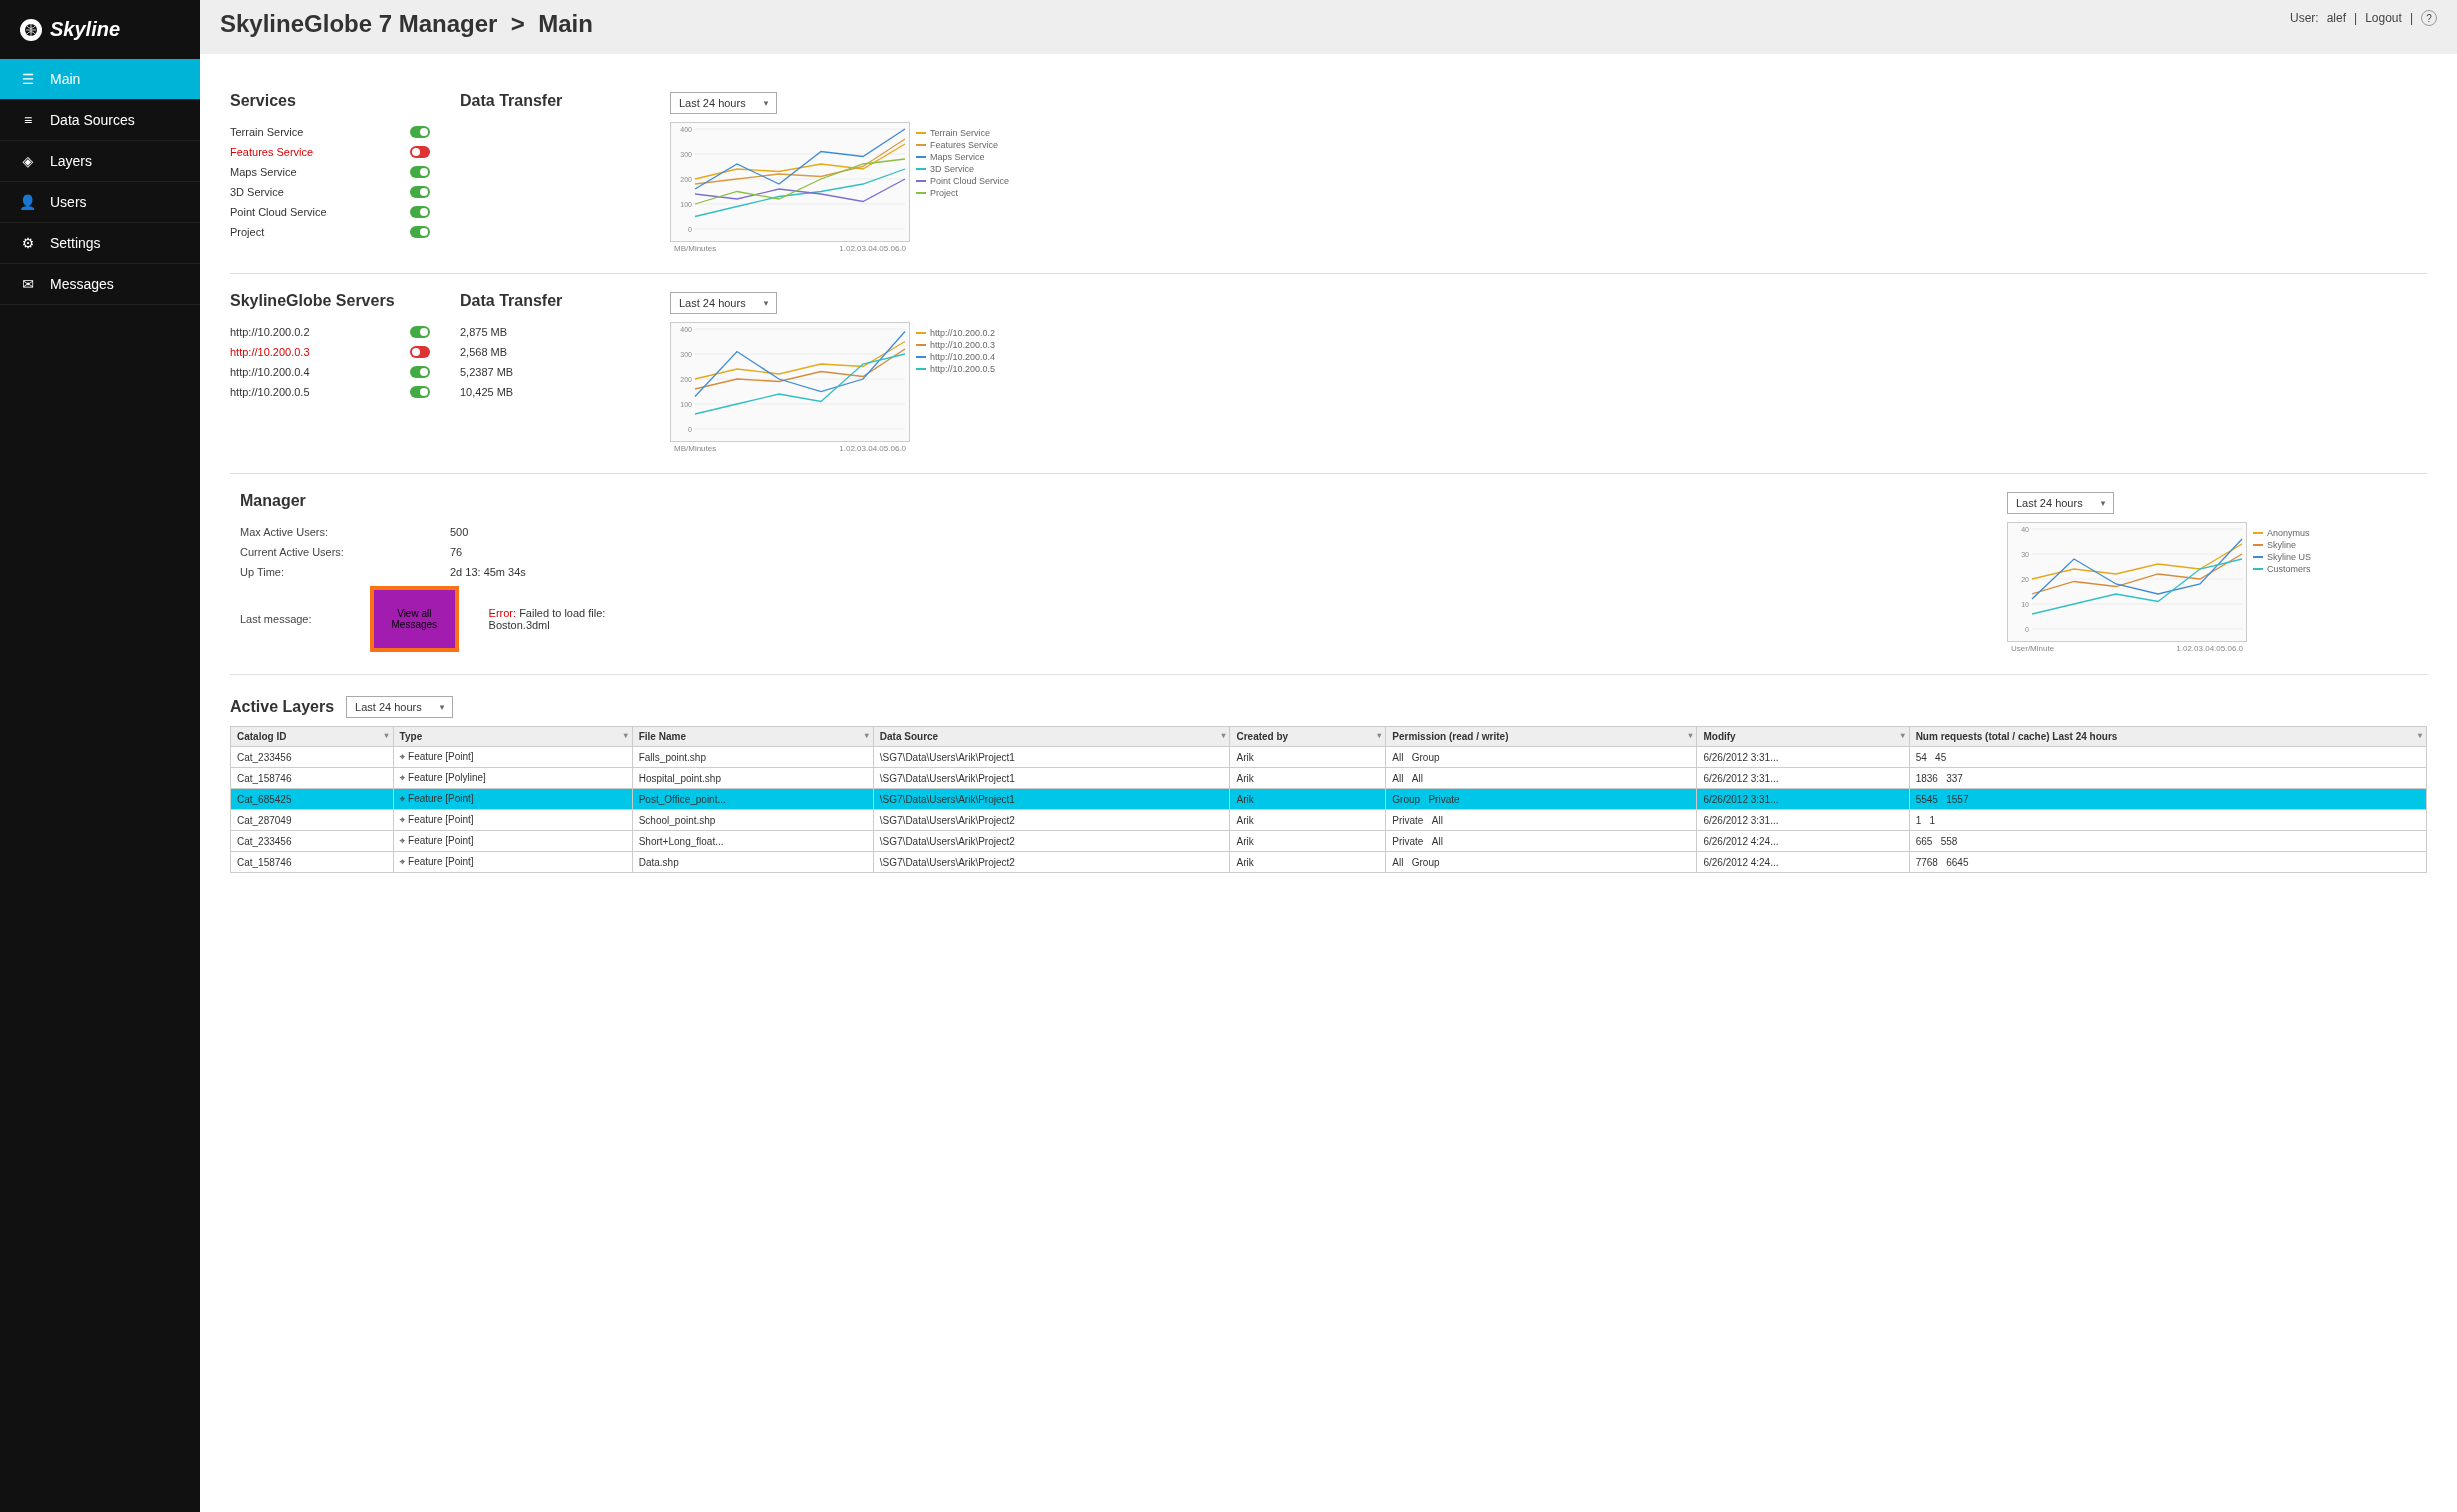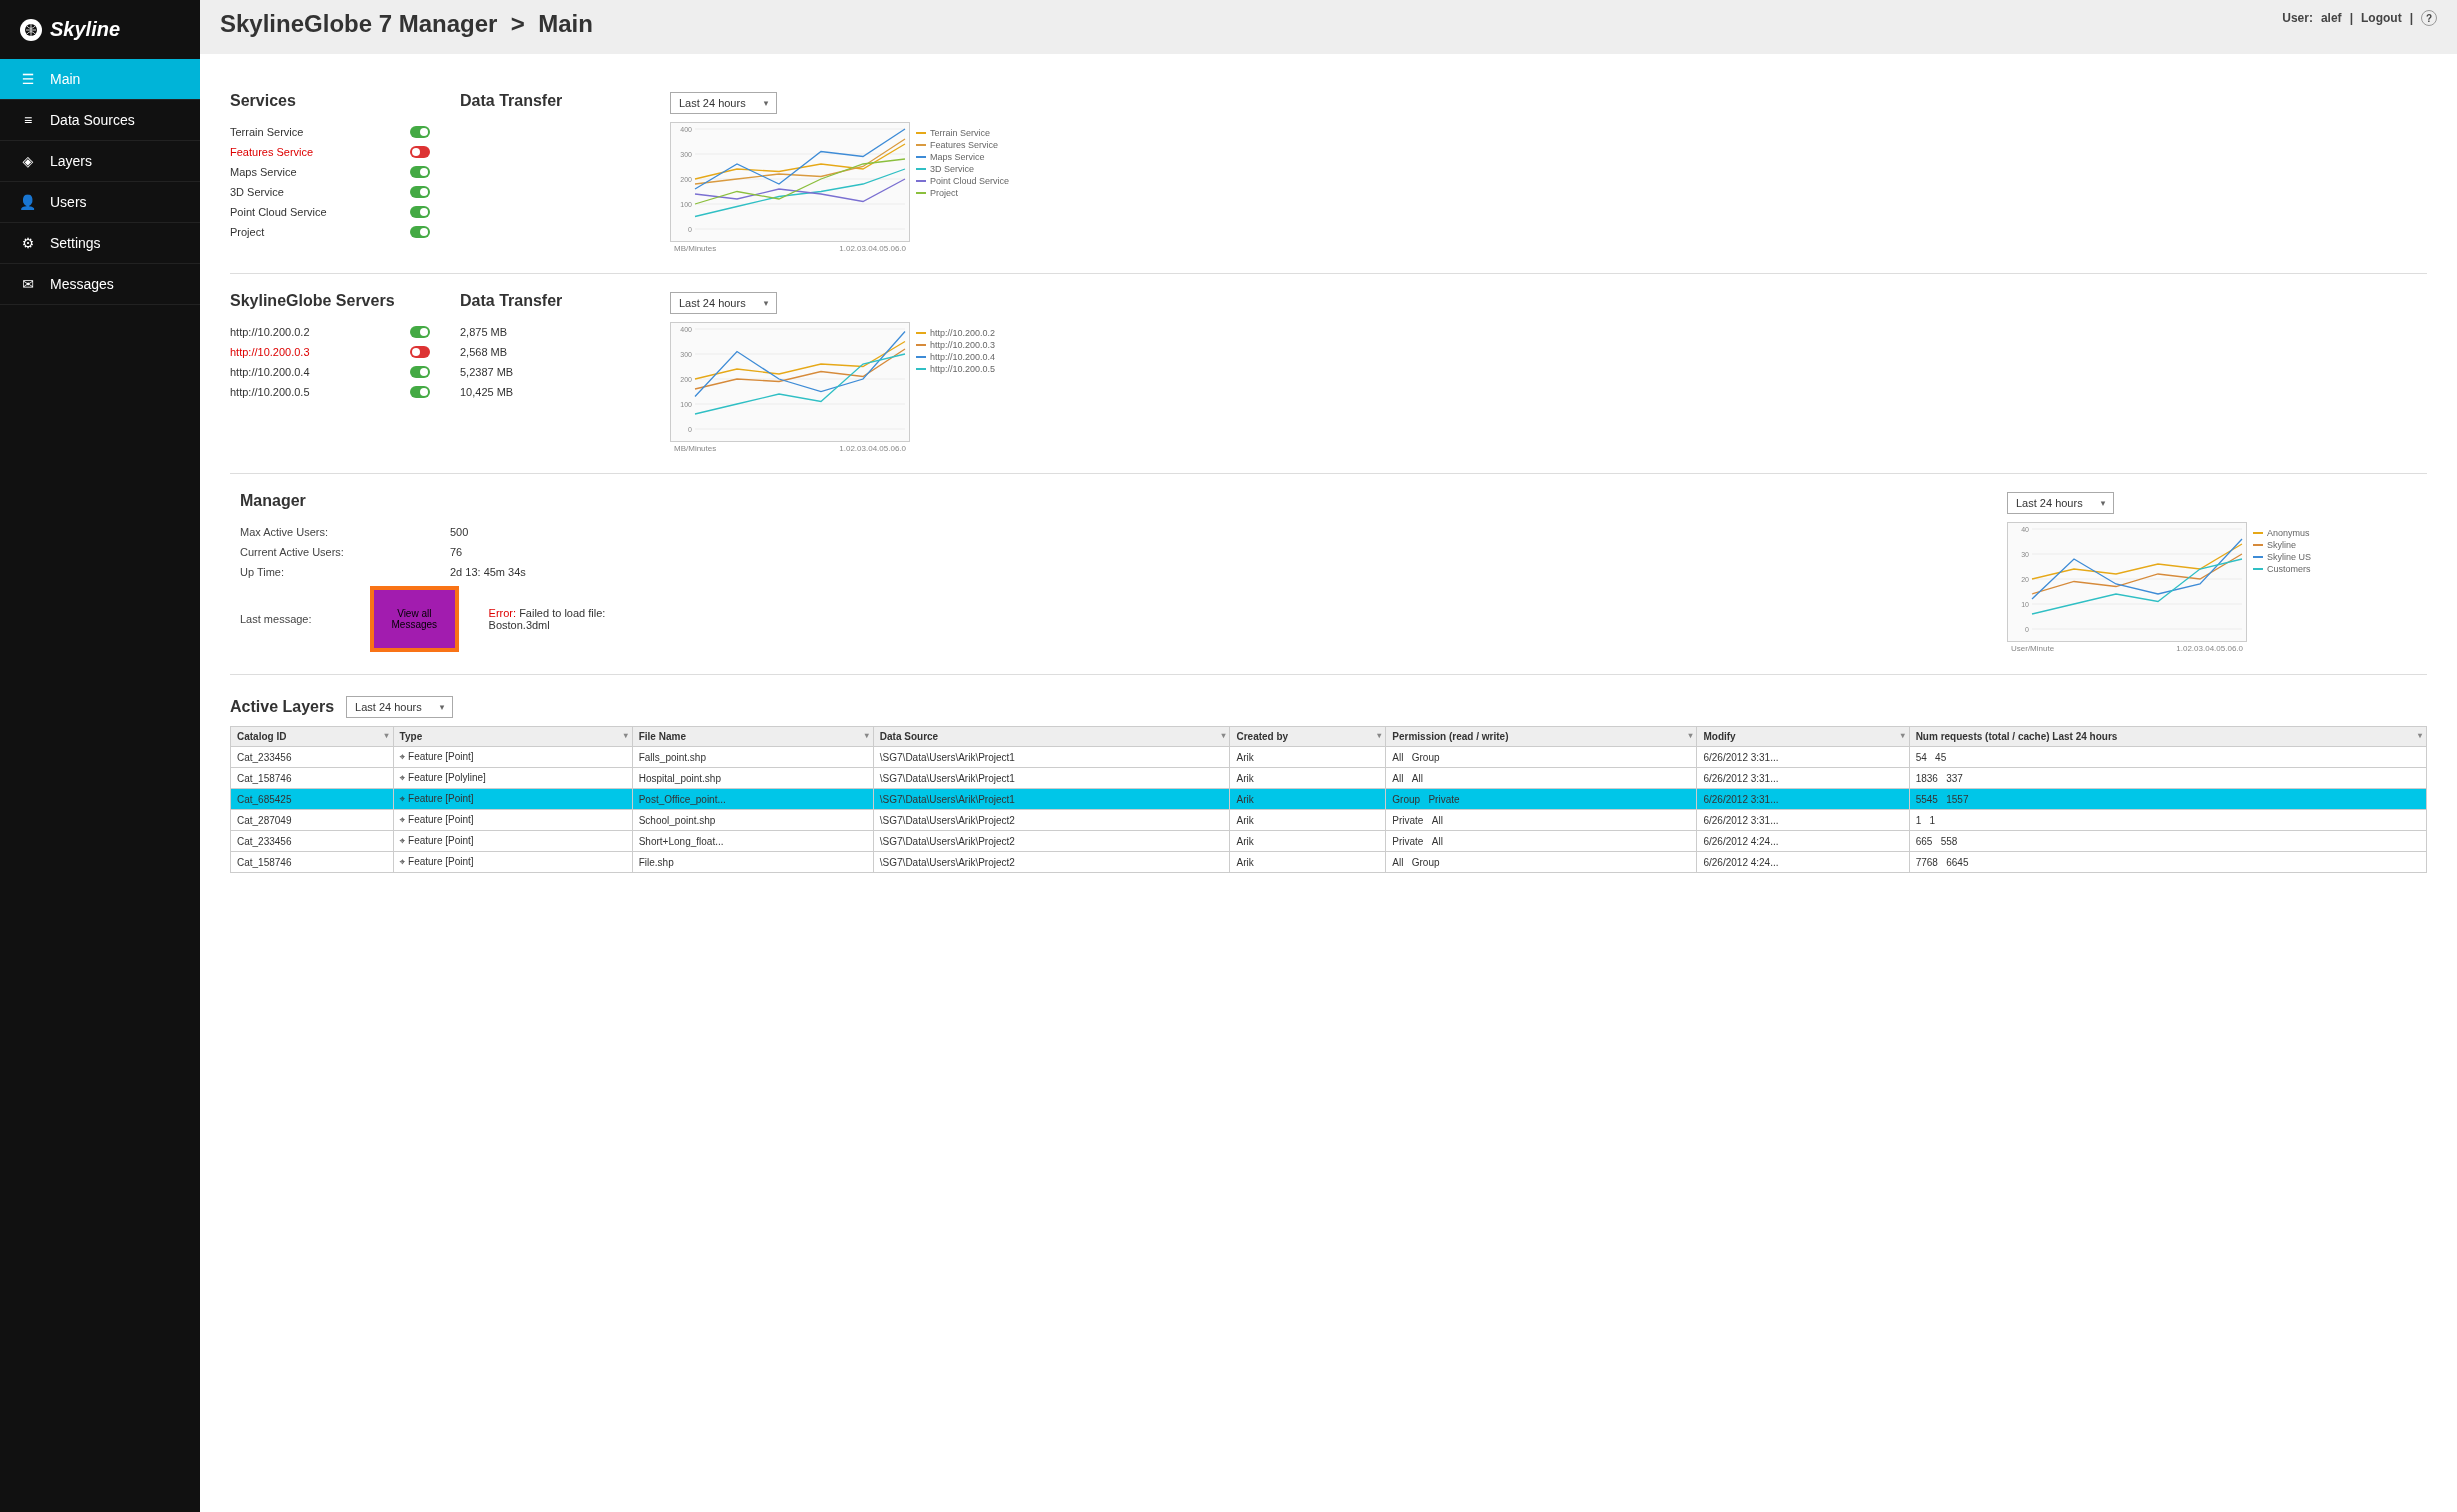--- a/index.html
+++ b/index.html
@@ -13,21 +13,21 @@
   .logo-text { font-size: 20px; font-weight: bold; font-style: italic; }
   .nav { list-style: none; }
   .nav li { display: flex; align-items: center; gap: 14px; padding: 12px 20px; border-bottom: 1px solid #222; cursor: pointer; font-size: 14px; }
   .nav li.active { background: #00b4d8; }
   .nav .ico { width: 16px; display: inline-flex; justify-content: center; color: #fff; }
 
   
   .main { flex: 1; display: flex; flex-direction: column; }
   .header { background: #eee; padding: 10px 20px 16px 20px; display:flex; justify-content: space-between; align-items: flex-start; }
   .breadcrumb { font-size: 24px; font-weight: 600; color: #333; }
-  .header-right { font-size: 12px; color: #444; display:flex; gap: 8px; align-items:center;font-weight:bold; }
+  .header-right { font-size: 12px; color: #444; display:flex; gap: 8px; align-items:center; }
   .help { width:16px; height:16px; border:1px solid #999; border-radius:50%; display:inline-flex; align-items:center; justify-content:center; font-size:10px; cursor:pointer; }
 
   .content { padding: 20px 30px; }
 
   .section { display: flex; gap: 30px; padding: 18px 0; border-bottom: 1px solid #ddd; }
   .section:last-of-type { border-bottom:none; }
   .col-narrow { flex: 0 0 200px; }
   .col-mid { flex: 0 0 180px; }
   .col-chart { flex: 0 0 420px; }
 
@@ -458,21 +458,21 @@
                 <td>Short+Long_float...</td>
                 <td>\SG7\Data\Users\Arik\Project2</td>
                 <td>Arik</td>
                 <td>Private&nbsp;&nbsp;&nbsp;All</td>
                 <td>6/26/2012 4:24...</td>
                 <td>665&nbsp;&nbsp;&nbsp;558</td>
               </tr>
               <tr>
                 <td>Cat_158746</td>
                 <td><span>⌖</span> Feature  [Point]</td>
-                <td>File.shp</td>
+                <td>Data.shp</td>
                 <td>\SG7\Data\Users\Arik\Project2</td>
                 <td>Arik</td>
                 <td>All&nbsp;&nbsp;&nbsp;Group</td>
                 <td>6/26/2012 4:24...</td>
                 <td>7768&nbsp;&nbsp;&nbsp;6645</td>
               </tr>
             </tbody>
         </table>
       </div>
 

